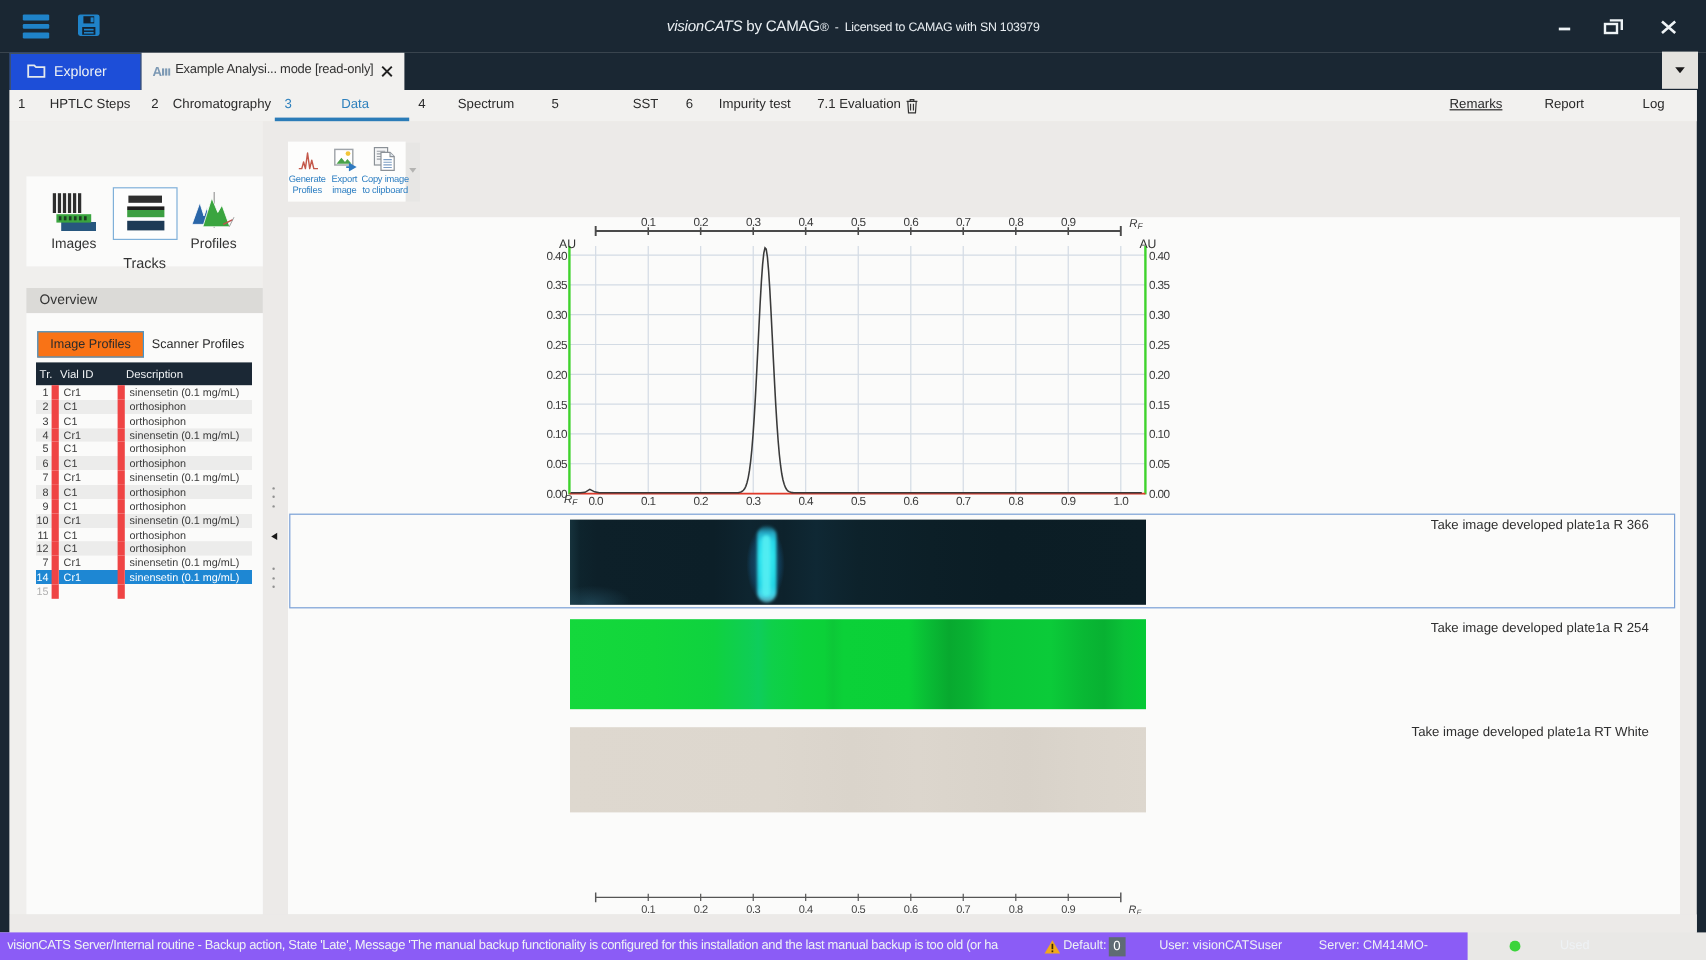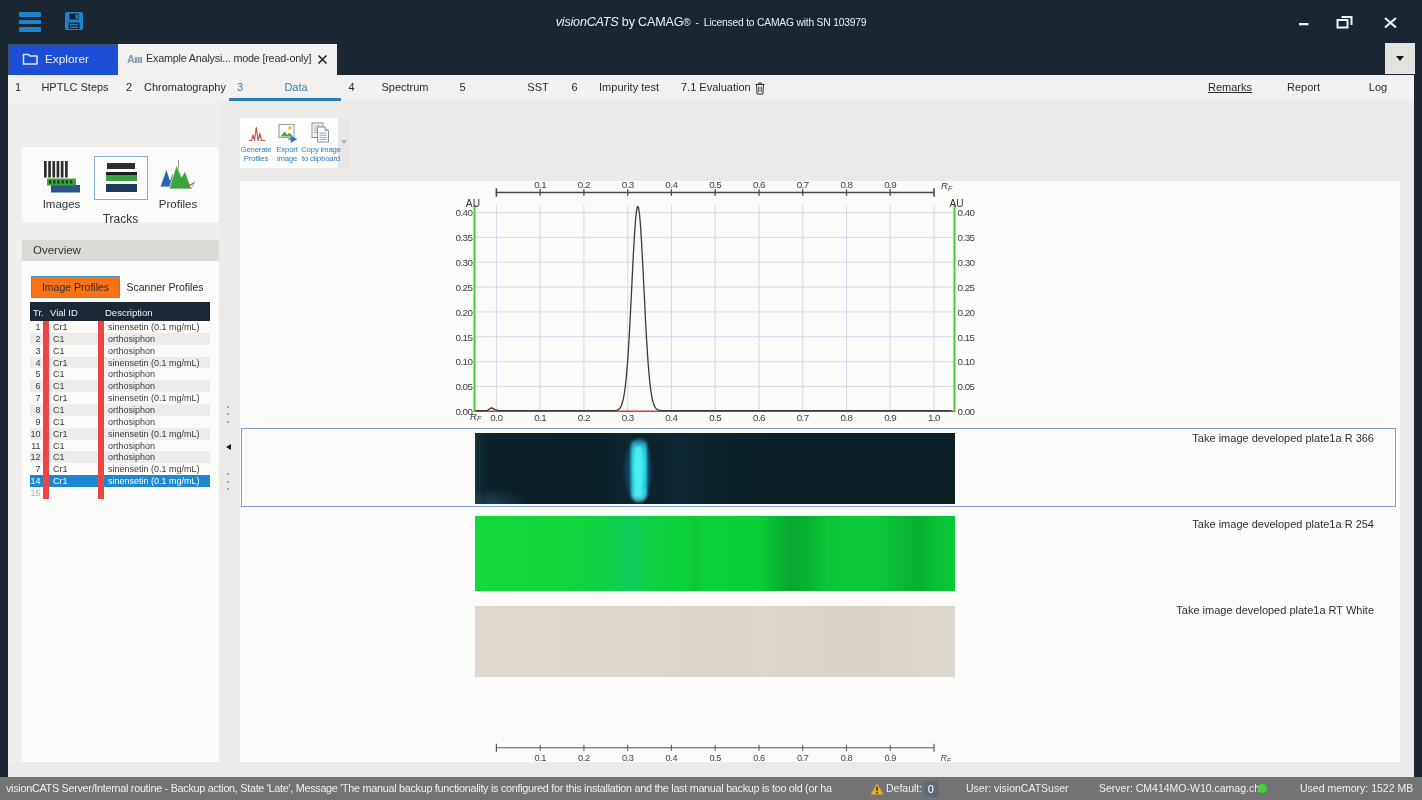--- a/index.html
+++ b/index.html
@@ -3,21 +3,21 @@
 *{margin:0;padding:0;box-sizing:border-box}
 html,body{width:1422px;height:800px;overflow:hidden;background:#e9e8e6;font-family:"Liberation Sans",sans-serif;position:relative}
 .ab{position:absolute}
 #titlebar{left:0;top:0;width:1422px;height:44px;background:#1a2733}
 #tabrow{left:0;top:44px;width:1422px;height:31px;background:#1a2733}
 #stripL{left:0;top:75px;width:8px;height:702px;background:#1a2733}
 #stripR{left:1414px;top:75px;width:8px;height:702px;background:#1a2733}
 #stepbar{left:8px;top:75px;width:1406px;height:26px;background:#f2f1ef}
 #content{left:8px;top:101px;width:1406px;height:661px;background:#eceae8}
 #botgray{left:8px;top:762px;width:1406px;height:15px;background:#eceae8}
-#statusbar{left:0;top:777px;width:1422px;height:23px;background:#737373}
+#statusbar{left:0;top:777px;width:1223px;height:23px;background:#8b5cf6}
 .burger b{display:block;position:absolute;width:22px;height:4.5px;border-radius:1px;background:#1f83c9;left:0}
 #lpanel{left:8px;top:101px;width:211px;height:661px;background:#f0efed}
 .hdrband{background:#dbdad7;color:#333;font-size:11.5px;line-height:21px;padding-left:11px}
 .whitebox{background:#fbfbfa}
 #mainwhite{left:240px;top:181px;width:1160px;height:581px;background:#fbfbfa}
 #toolbar{left:240px;top:118px;width:98px;height:50px;background:#fdfdfc;z-index:3}
 #tscroll{left:338px;top:119px;width:12px;height:49px;background:#e7e6e4}
 .tlabel{position:absolute;font-size:7.8px;line-height:9px;color:#2e7fc2;text-align:center;width:60px;letter-spacing:-0.2px}
 .steptxt{position:absolute;font-size:11px;color:#2a2a2a;top:6px;white-space:nowrap}
 .ctr{transform:translateX(-50%)}

